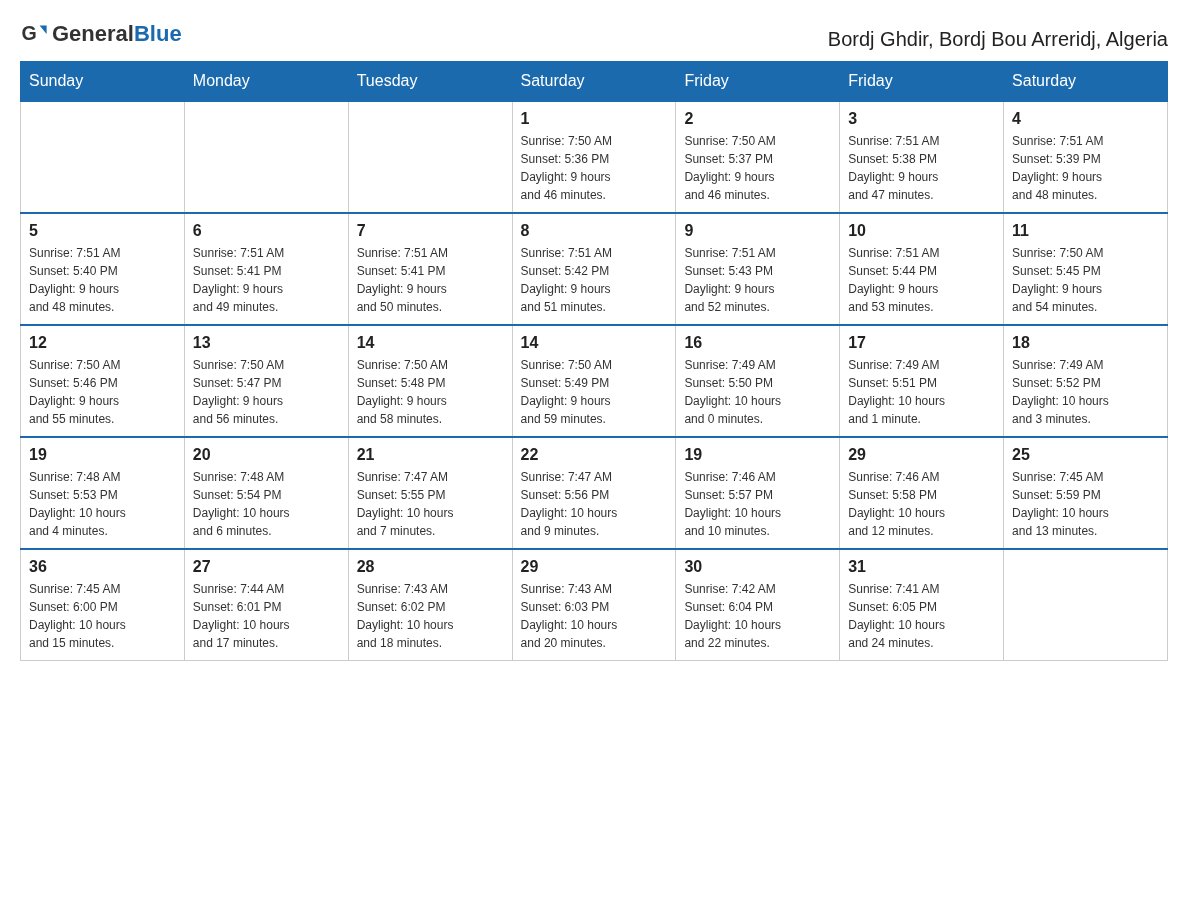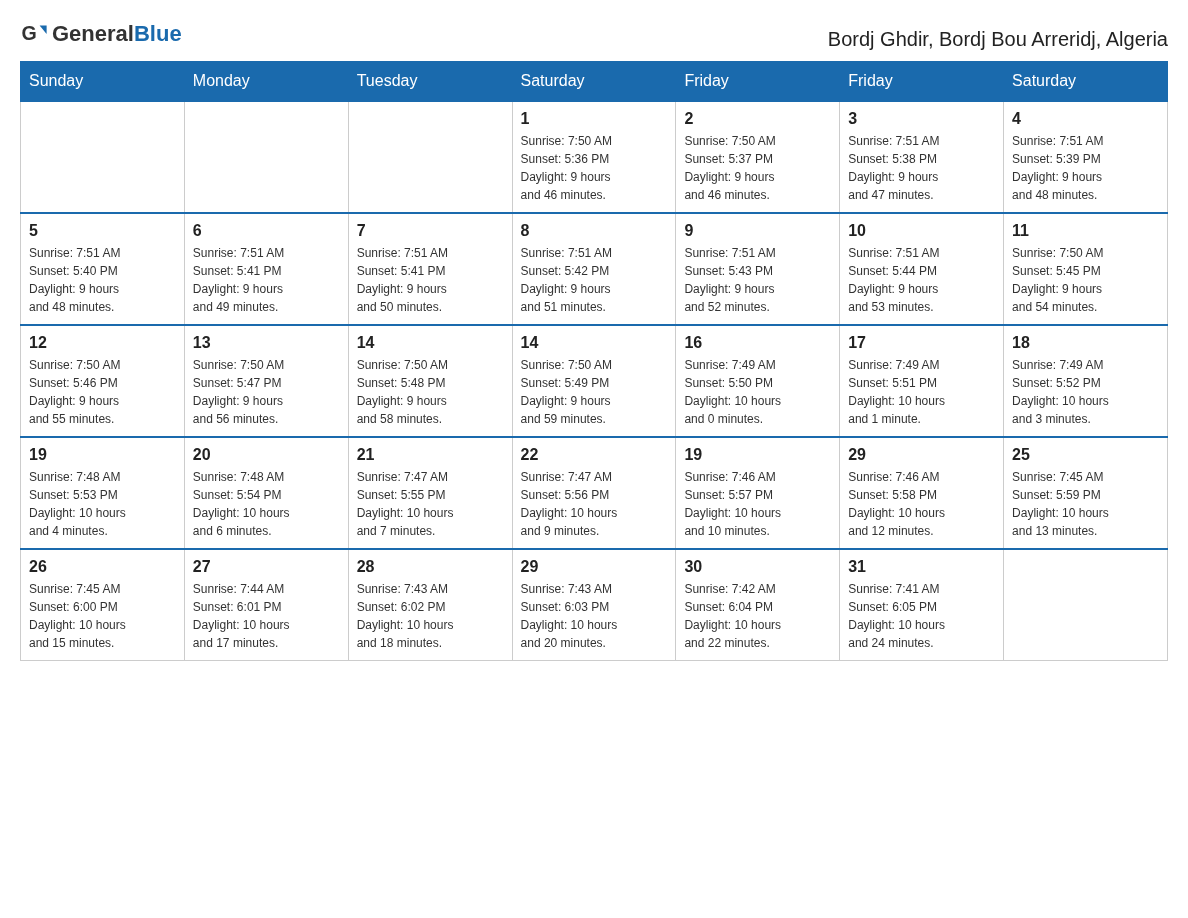--- a/index.html
+++ b/index.html
@@ -306,21 +306,21 @@
         <td>
           <div class="day-number">25</div>
           <div class="day-info" style="white-space: pre-line;">Sunrise: 7:45 AM
 Sunset: 5:59 PM
 Daylight: 10 hours
 and 13 minutes.</div>
         </td>
       </tr>
       <tr>
         <td>
-          <div class="day-number">26</div>
+          <div class="day-number">36</div>
           <div class="day-info" style="white-space: pre-line;">Sunrise: 7:45 AM
 Sunset: 6:00 PM
 Daylight: 10 hours
 and 15 minutes.</div>
         </td>
         <td>
           <div class="day-number">27</div>
           <div class="day-info" style="white-space: pre-line;">Sunrise: 7:44 AM
 Sunset: 6:01 PM
 Daylight: 10 hours

